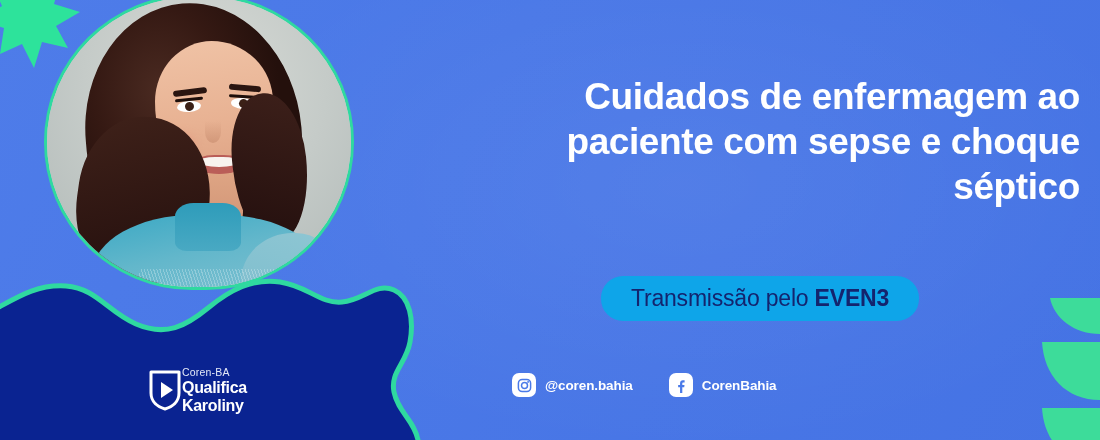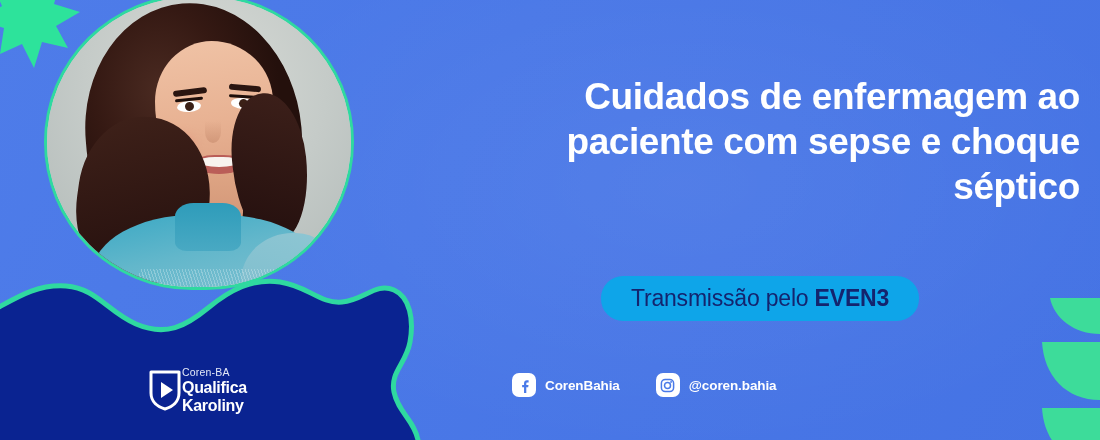--- a/index.html
+++ b/index.html
@@ -446,33 +446,33 @@
     <div class="cta-wrap">
       <button class="cta"><span>Transmissão pelo </span><b>EVEN3</b></button>
     </div>
   </div>
 
   <div class="socials">
 
     <div class="social-item">
       <span class="social-badge">
         <svg width="15" height="15" viewBox="0 0 15 15">
-          <path d="M9.3 15 V9.2 H11.2 L11.5 6.9 H9.3 V5.5 C9.3 4.85 9.5 4.4 10.45 4.4 H11.6 V2.35 C11.4 2.32 10.7 2.25 9.9 2.25 C8.2 2.25 7.05 3.28 7.05 5.18 V6.9 H5.15 V9.2 H7.05 V15 Z" fill="#4a7ae8"></path>
-        </svg>
-      </span>
-      <span class="social-label">CorenBahia</span>
-    </div>
-
-    <div class="social-item">
-      <span class="social-badge">
-        <svg width="15" height="15" viewBox="0 0 15 15">
           <rect x="1.4" y="1.4" width="12.2" height="12.2" rx="3.8" ry="3.8" fill="none" stroke="#4a7ae8" stroke-width="1.5"></rect>
           <circle cx="7.5" cy="7.5" r="3" fill="none" stroke="#4a7ae8" stroke-width="1.5"></circle>
           <circle cx="11.1" cy="3.9" r="0.95" fill="#4a7ae8"></circle>
         </svg>
       </span>
       <span class="social-label">@coren.bahia</span>
     </div>
 
+    <div class="social-item">
+      <span class="social-badge">
+        <svg width="15" height="15" viewBox="0 0 15 15">
+          <path d="M9.3 15 V9.2 H11.2 L11.5 6.9 H9.3 V5.5 C9.3 4.85 9.5 4.4 10.45 4.4 H11.6 V2.35 C11.4 2.32 10.7 2.25 9.9 2.25 C8.2 2.25 7.05 3.28 7.05 5.18 V6.9 H5.15 V9.2 H7.05 V15 Z" fill="#4a7ae8"></path>
+        </svg>
+      </span>
+      <span class="social-label">CorenBahia</span>
+    </div>
+
 
   </div>
 
 </div>
 
 </body></html>

